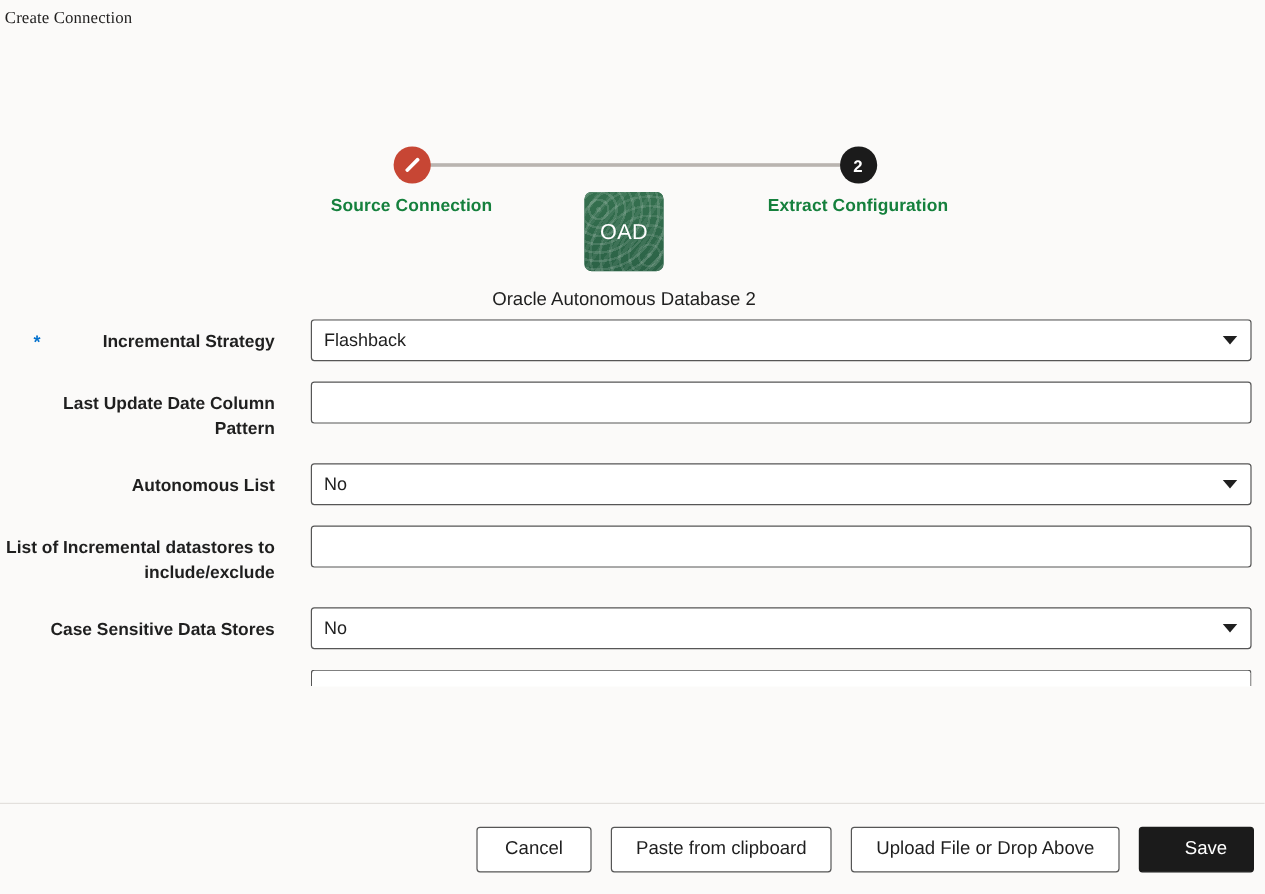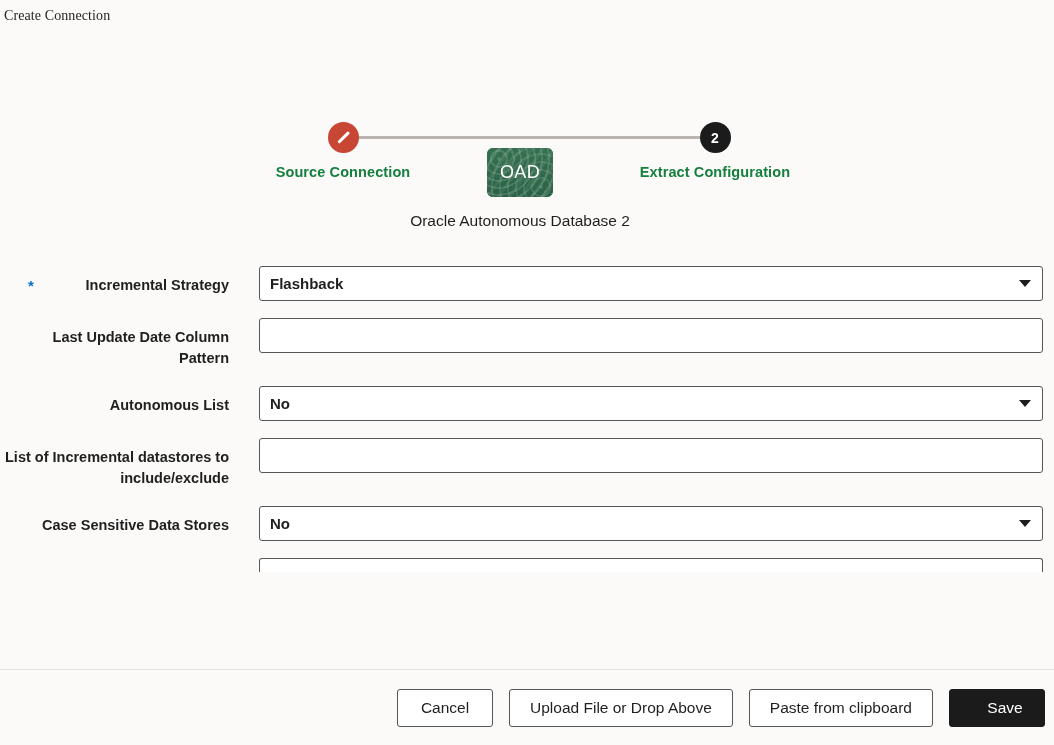--- a/index.html
+++ b/index.html
@@ -92,23 +92,23 @@
   
   .conn-block {
     position: absolute;
     left: 0;
     top: 148px;
     width: 1040px;
     text-align: center;
   }
   .conn-logo {
     width: 66px;
-    height: 49px;
+    height: 66px;
     border-radius: 6px;
-    margin: 0 auto;
+    margin: 12px auto;
     background: #2f6b4f;
     position: relative;
     overflow: hidden;
     display: flex;
     align-items: center;
     justify-content: center;
   }
   .conn-logo .rings {
     position: absolute;
     inset: 0;
@@ -178,21 +178,20 @@
     font-size: 15px;
     font-family: "Liberation Sans", sans-serif;
     padding: 0 10px;
     color: #1f1f1f;
     outline: none;
   }
   .select-wrap {
     position: relative;
     width: 784px;
     height: 35px;
-    font-weight: bold;
   }
   .select-box {
     width: 784px;
     height: 35px;
     border: 1px solid #565656;
     border-radius: 3px;
     background: #ffffff;
     font-size: 15px;
     display: flex;
     align-items: center;
@@ -344,19 +343,19 @@
       <div class="field-cell">
         <div class="partial-input"></div>
       </div>
     </div>
 
   </div>
 
   <div class="footer">
     <div class="footer-inner">
       <button class="btn">Cancel</button>
+      <button class="btn">Paste from clipboard</button>
       <button class="btn">Upload File or Drop Above</button>
-      <button class="btn">Paste from clipboard</button>
       <button class="btn primary">Save</button>
     </div>
   </div>
 
 </div>
 
 </body></html>

